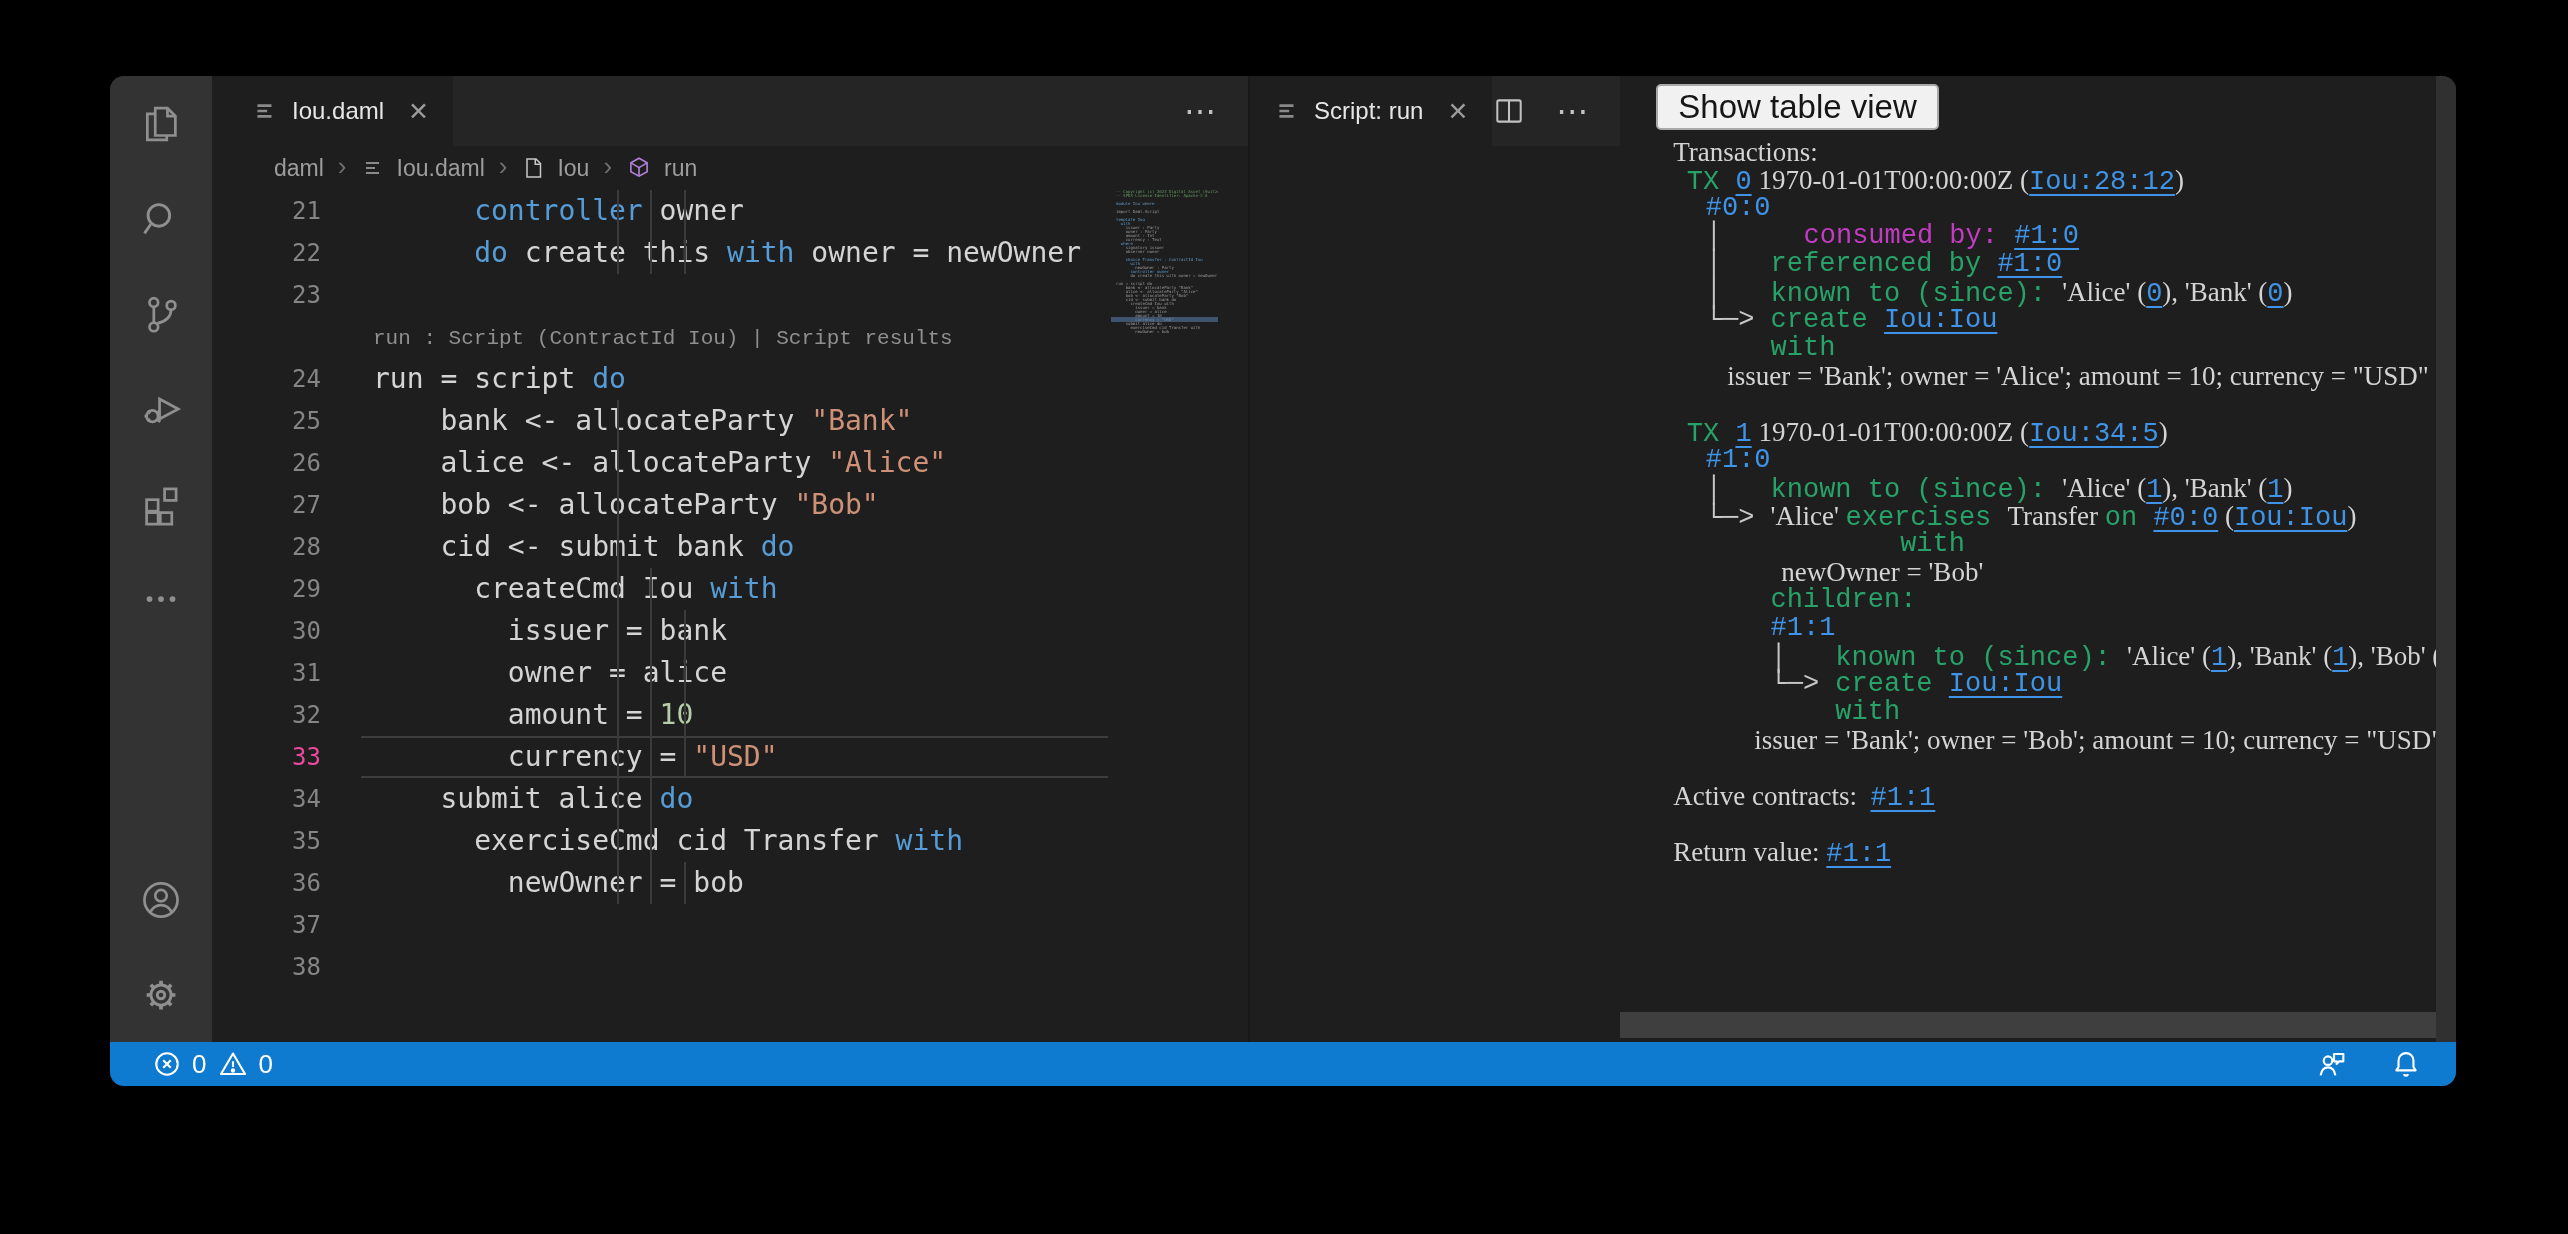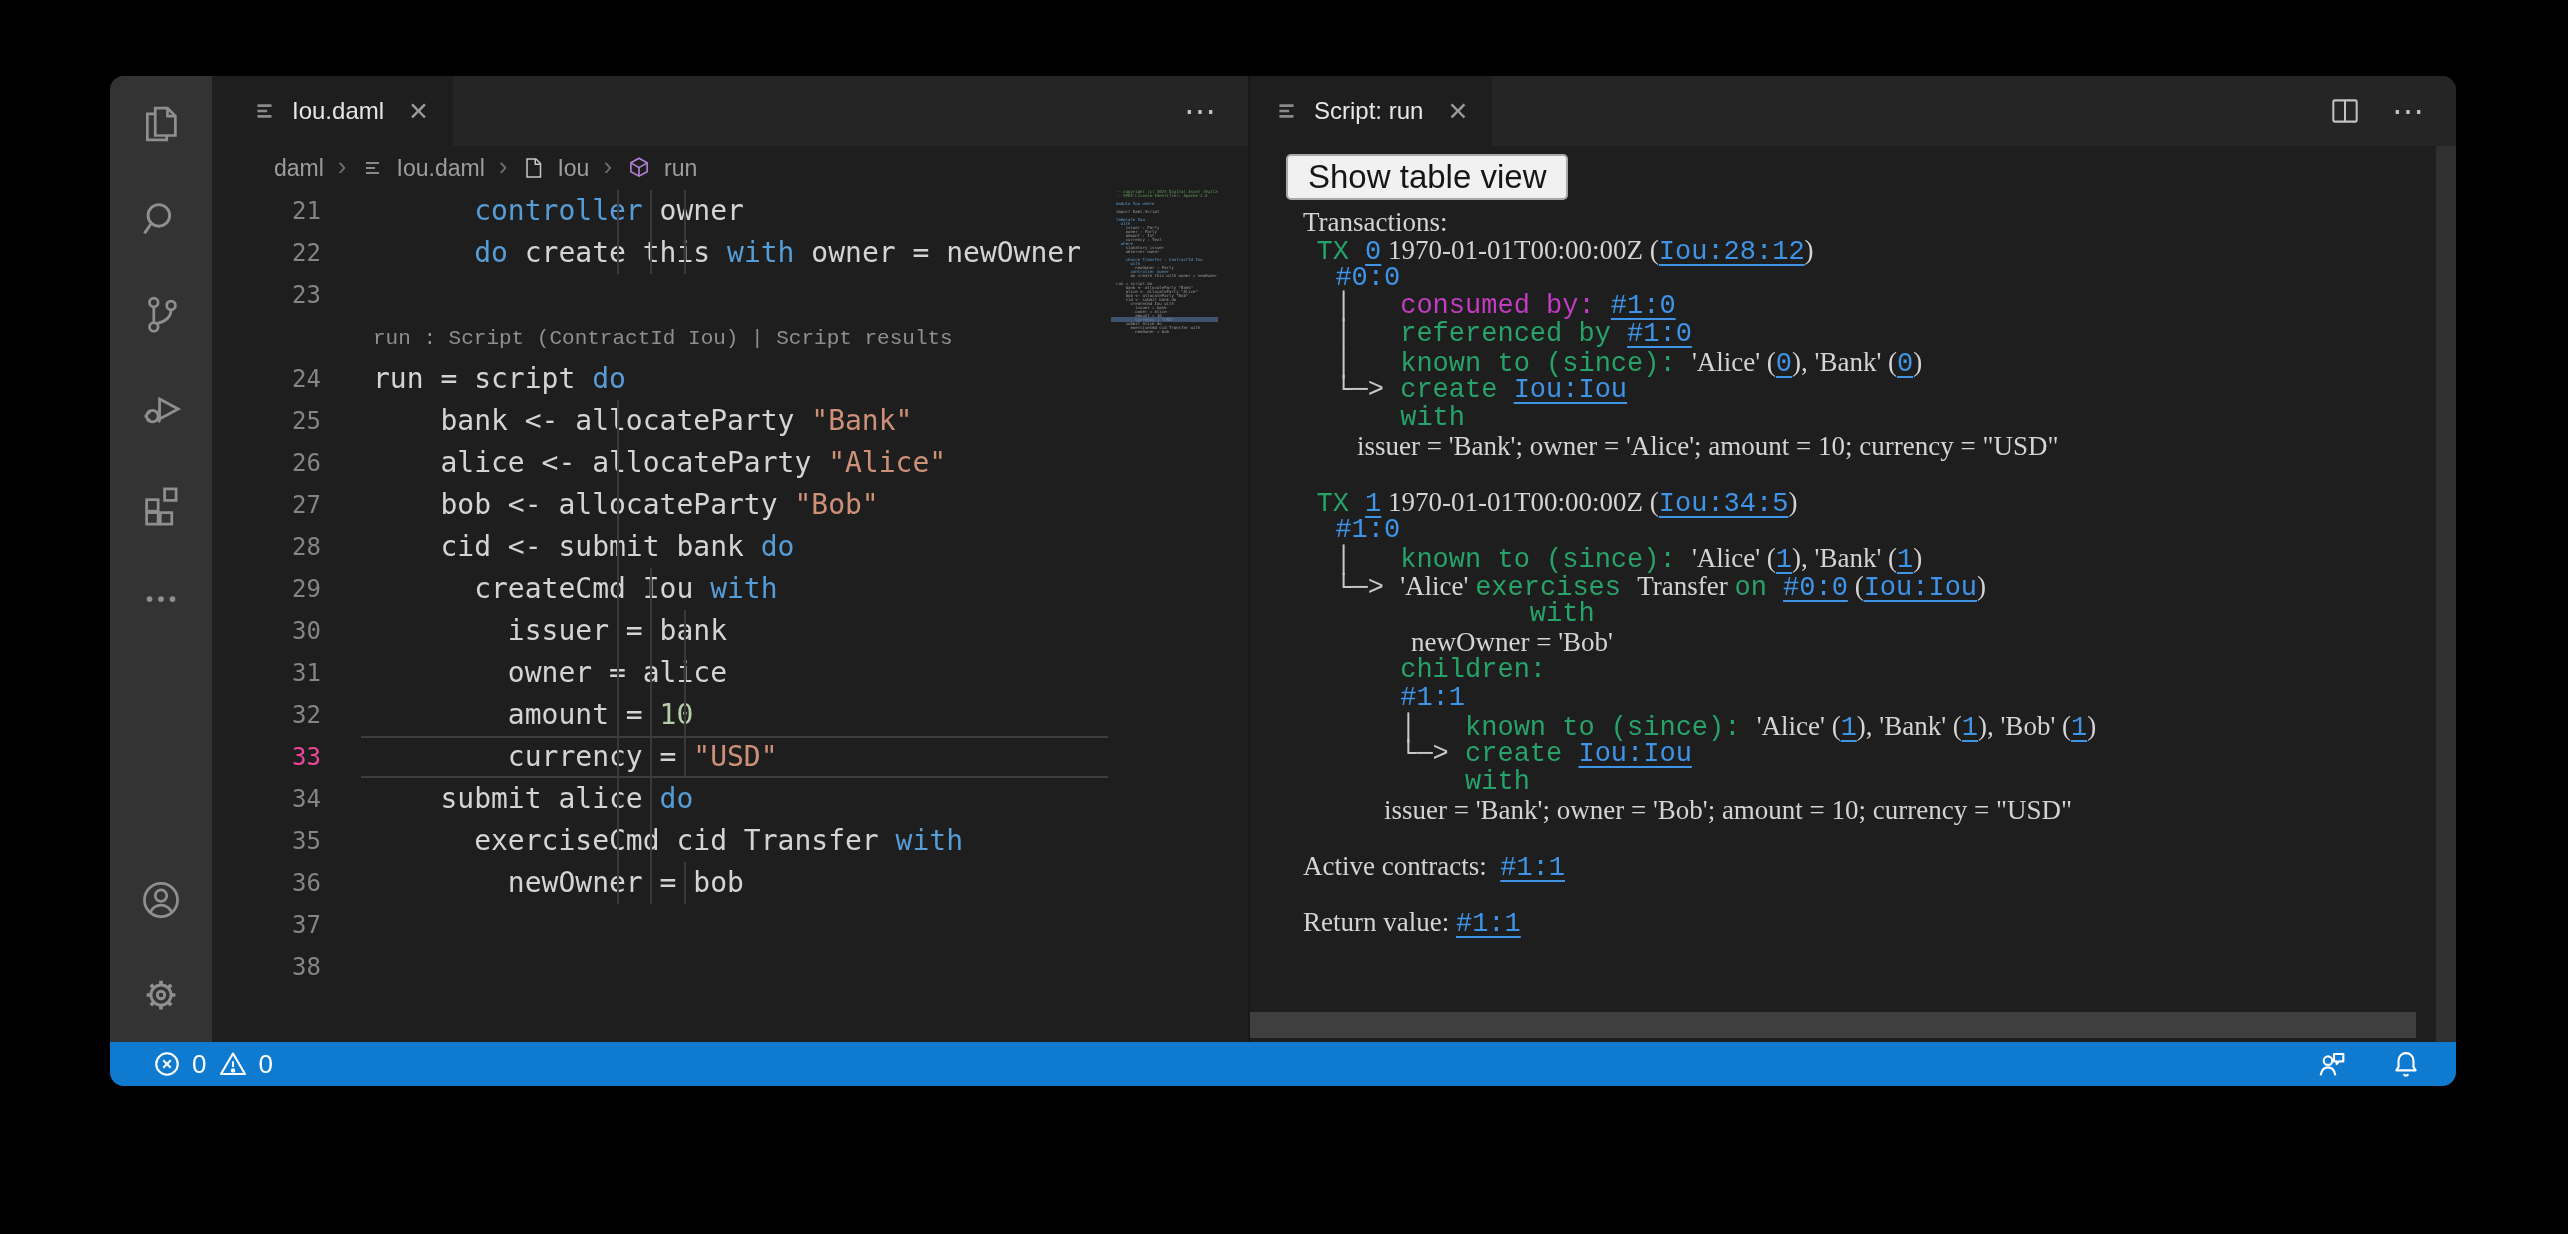--- a/index.html
+++ b/index.html
@@ -16,21 +16,21 @@
   .wintitle{position:absolute;left:0;right:0;text-align:center;color:#cfcfcf;font-size:25px;font-weight:500;}
   
   .body{flex:1;display:flex;min-height:0;}
   .activitybar{width:102px;background:#333333;flex:none;display:flex;flex-direction:column;align-items:center;}
   .ab-item{height:95px;width:102px;display:flex;align-items:center;justify-content:center;}
   .ab-item svg{display:block;}
   .ab-spacer{flex:1;}
   
   .group-left{width:1020px;flex:none;display:flex;flex-direction:column;background:#1e1e1e;min-height:0;padding-left:16px;}
   .group-divider{width:2px;background:#181818;flex:none;}
-  .group-right{flex:1;display:flex;flex-direction:column;min-width:0;min-height:0;}
+  .group-right{flex:1;display:flex;flex-direction:row;min-width:0;min-height:0;}
   .tabbar{height:70px;background:#252526;flex:none;display:flex;align-items:stretch;position:relative;}
   .tab{display:flex;align-items:center;gap:14px;padding:0 24px;background:#1e1e1e;color:#e6e6e6;
        font-size:24px;white-space:nowrap;}
   .tab .close{color:#9b9b9b;font-size:25px;margin-left:10px;}
   .tab-actions{margin-left:auto;display:flex;align-items:center;gap:30px;padding-right:30px;color:#c2c2c2;}
   .dots{font-size:32px;color:#c2c2c2;letter-spacing:2px;line-height:1;}
   .breadcrumb{height:44px;flex:none;display:flex;align-items:center;gap:12px;padding-left:46px;
               color:#9d9d9d;font-size:23px;background:#1e1e1e;}
   .crumb-sep{color:#6f6f6f;font-size:26px;margin:0 2px;transform:translateY(-2px);}
   
@@ -52,21 +52,21 @@
   .c-cm{color:#62995f;} .c-kw{color:#5e9ccb;} .c-p{color:#9a9a9a;}
   .minimap-hl{position:absolute;left:0;right:0;height:5px;background:rgba(88,128,176,.55);}
   
   .webview{flex:1;position:relative;background:#1e1e1e;overflow:hidden;min-height:0;}
   .table-btn{position:absolute;left:36px;top:8px;height:42px;padding:0 20px;background:#f1f1f1;
              border:2px solid #a9a9a9;border-radius:5px;font-size:33px;color:#161616;
              display:flex;align-items:center;font-family:"Liberation Sans",sans-serif;}
   .output{position:absolute;left:53px;top:62px;font-family:"Liberation Mono","DejaVu Sans Mono",monospace;
           font-size:27px;line-height:28px;}
   .oline{white-space:pre;height:28px;}
-  .o-p{color:#d4d4d4;font-family:Liberation Serif, serif;} .o-g{color:#27a369;} .o-m{color:#c13cc1;}
+  .o-p{color:#d4d4d4;font-family:Liberation Serif, serif;} .o-g{color:#27a369;} .o-m{color:#c13cc1;margin-left:33px;}
   .o-b{color:#3f94e8;} .o-t{color:#c8c8c8;}
   .o-l{color:#3f94e8;text-decoration:underline;text-underline-offset:5px;text-decoration-thickness:2px;}
   .hscrollbar{position:absolute;left:0;bottom:4px;height:26px;width:1166px;background:#3f3f3f;}
   .vscrollbar{position:absolute;right:0;top:0;bottom:0;width:20px;background:#303030;}
   
   .statusbar{height:44px;flex:none;background:#0e7ad0;display:flex;align-items:center;
              color:#fff;font-size:26px;padding:0 34px 0 42px;}
   .sb-left{display:flex;align-items:center;gap:12px;}
   .sb-right{margin-left:auto;display:flex;align-items:center;gap:42px;}
   .sb-item{display:flex;align-items:center;gap:10px;}

